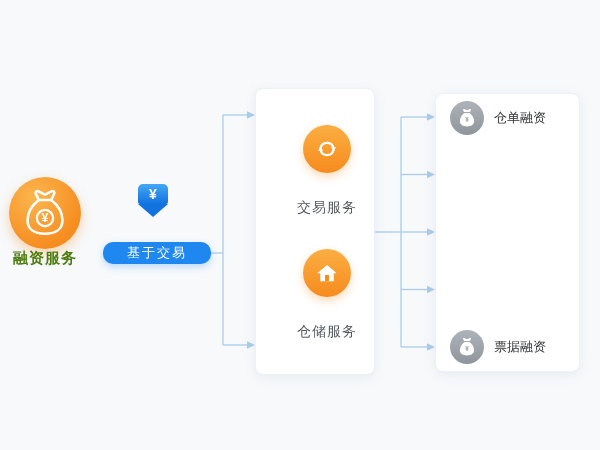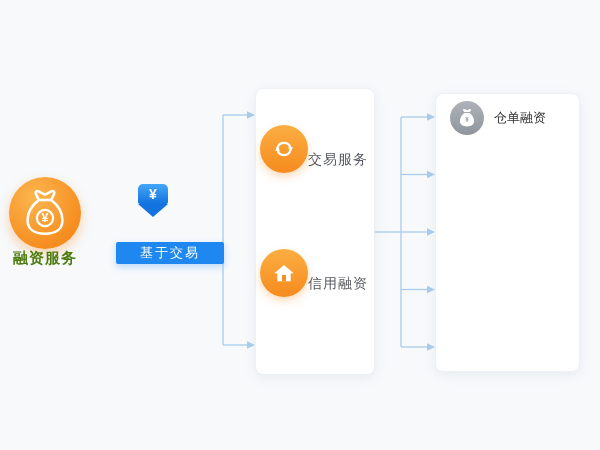--- a/index.html
+++ b/index.html
@@ -19,32 +19,32 @@
   .bag-circle svg { width:54px; height:54px; }
   .source-label { font-size:15px; font-weight:bold; color:#4d7c0f; letter-spacing:1px; }
 
   
   .down-badge { position:absolute; left:138px; top:184px; width:30px; }
   .db-top { height:20px; background:linear-gradient(180deg,#43A7F7,#1273DE);
     border-radius:5px 5px 2px 2px; color:#fff; font-weight:bold; font-size:14px;
     line-height:20px; text-align:center; }
   .db-tri { width:0; height:0; margin:0 auto; border-left:15px solid transparent;
     border-right:15px solid transparent; border-top:13px solid #1273DE; }
-  .pill { position:absolute; left:116px; top:242px; width:108px; height:22px;
-    background:#1E88F0; border-radius:2px; color:#fff; font-size:13px;
+  .pill { position:absolute; left:103px; top:242px; width:108px; height:22px;
+    background:#1E88F0; border-radius:10px; color:#fff; font-size:13px;
     line-height:22px; text-align:center; letter-spacing:2px;
     box-shadow:0 3px 7px rgba(30,136,240,.28); }
 
   
   .card { position:absolute; background:#fff; border:1px solid #EDF0F4; border-radius:8px;
     box-shadow:0 3px 12px rgba(150,160,175,.14); }
 
   .services-card { left:255px; top:88px; width:120px; height:287px; }
-  .service-item { position:absolute; left:4px; width:100%; display:flex;
-    flex-direction:row; }
+  .service-item { position:absolute; left:12px; width:100%; display:flex;
+    flex-direction:column; align-items:center; }
   .service-item.first { top:36px; }
   .service-item.second { top:160px; }
   .orange-circle { width:48px; height:48px; border-radius:50%;
     background:linear-gradient(180deg,#FBAE42,#F68B1E);
     display:flex; align-items:center; justify-content:center;
     box-shadow:0 4px 9px rgba(246,139,30,.3); }
   .orange-circle svg { width:26px; height:26px; }
   .service-label { margin-top:26px; font-size:14px; color:#55585E; letter-spacing:1px; }
 
   .financing-card { left:435px; top:93px; width:145px; height:279px;
@@ -121,35 +121,45 @@
       </div>
       <div class="service-label">交易服务</div>
     </div>
     <div class="service-item second">
       <div class="orange-circle">
         <svg viewBox="0 0 24 24" aria-hidden="true">
           <path fill="#fff" d="M12 4.5 L21 12.2 H18.2 V19.5 H5.8 V12.2 H3 Z"></path>
           <rect x="10.2" y="13.8" width="3.6" height="5.7" fill="#F68B1E"></rect>
         </svg>
       </div>
-      <div class="service-label">信用融资</div>
+      <div class="service-label">仓储服务</div>
     </div>
   </div>
 
   <div class="card financing-card">
 
     <div class="fin-row">
       <div class="gray-circle">
         <svg viewBox="0 0 48 48" aria-hidden="true">
           <path fill="#fff" d="M18.5 13 H29.5 C36 18 39.5 24.5 39.5 30.8 C39.5 39 33 42.5 24 42.5 C15 42.5 8.5 39 8.5 30.8 C8.5 24.5 12 18 18.5 13 Z"></path>
           <path fill="#fff" d="M17.5 11 L15.5 6.5 C14.9 4.9 16.3 3.6 17.9 4.4 L24 7.2 L30.1 4.4 C31.7 3.6 33.1 4.9 32.5 6.5 L30.5 11 Z"></path>
           <text x="24" y="33.5" text-anchor="middle" font-size="14" font-weight="bold" fill="#9AA0A7">¥</text>
         </svg>
       </div>
       <div class="fin-label">仓单融资</div>
     </div>
 
 
+    <div class="fin-row">
+      <div class="gray-circle">
+        <svg viewBox="0 0 48 48" aria-hidden="true">
+          <path fill="#fff" d="M18.5 13 H29.5 C36 18 39.5 24.5 39.5 30.8 C39.5 39 33 42.5 24 42.5 C15 42.5 8.5 39 8.5 30.8 C8.5 24.5 12 18 18.5 13 Z"></path>
+          <path fill="#fff" d="M17.5 11 L15.5 6.5 C14.9 4.9 16.3 3.6 17.9 4.4 L24 7.2 L30.1 4.4 C31.7 3.6 33.1 4.9 32.5 6.5 L30.5 11 Z"></path>
+          <text x="24" y="33.5" text-anchor="middle" font-size="14" font-weight="bold" fill="#9AA0A7">¥</text>
+        </svg>
+      </div>
+      <div class="fin-label">票据融资</div>
+    </div>
 
 
 
   </div>
 </div>
 
 </body></html>

